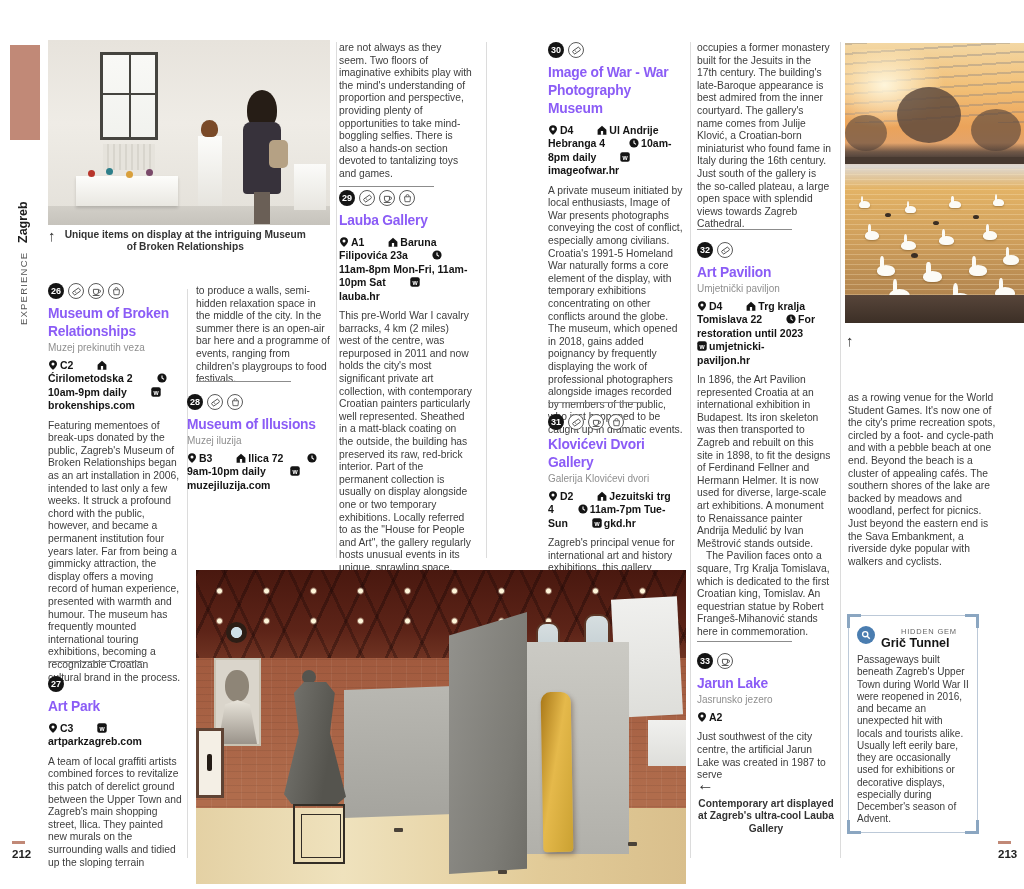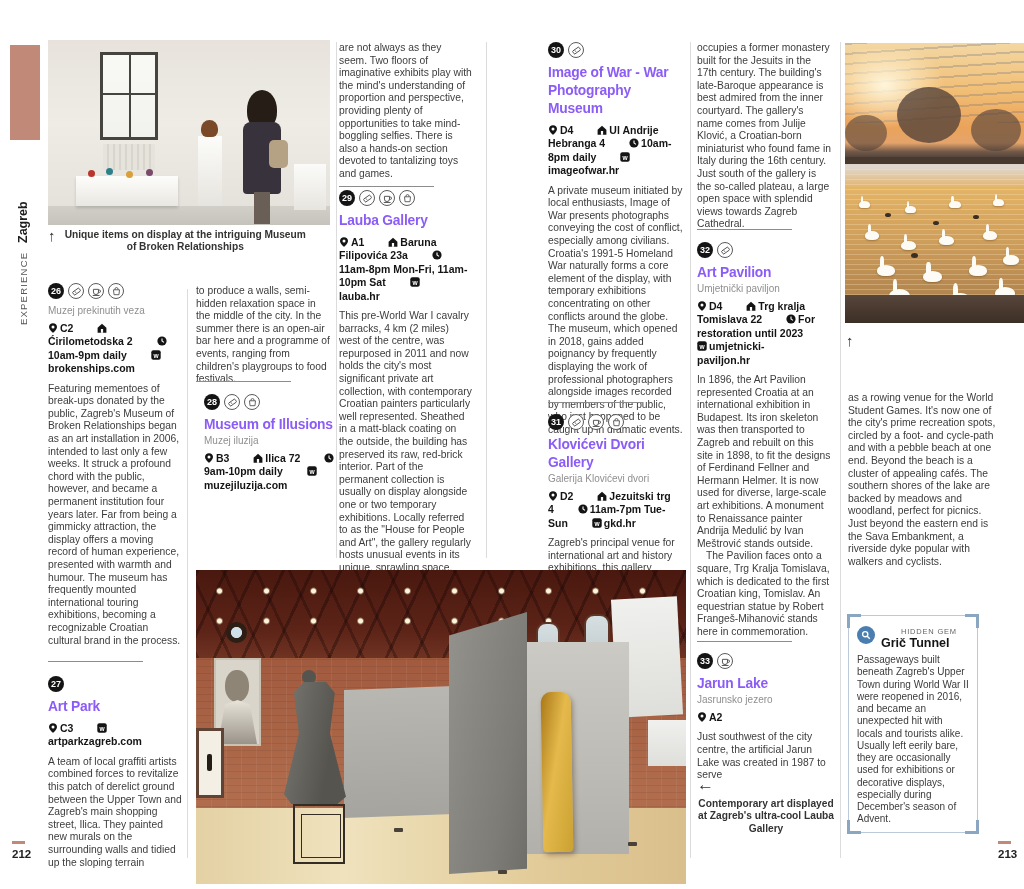--- a/index.html
+++ b/index.html
@@ -205,20 +205,21 @@
           <svg viewBox="0 0 10 10">
             <use href="#ic-cafe"></use>
           </svg>
         </span>
       <span class="cicon">
           <svg viewBox="0 0 11 11">
             <use href="#ic-shop"></use>
           </svg>
         </span>
     </div>
+    <h3 class="entry-title">Museum of Broken Relationships</h3>
     <p class="entry-sub">Muzej prekinutih veza</p>
     <p class="info">
       <span class="seg"><span class="ii"><svg viewBox="0 0 10 10">
               <use href="#ic-pin"></use>
             </svg></span><span>C2</span></span>
       <span class="seg"><span class="ii"><svg viewBox="0 0 10 10">
               <use href="#ic-house"></use>
             </svg></span><span>Ćirilometodska 2</span></span>
       <span class="seg"><span class="ii"><svg viewBox="0 0 10 10">
               <use href="#ic-clock"></use>
@@ -245,21 +246,21 @@
               <use href="#ic-web"></use>
             </svg></span><span>artparkzagreb.com</span></span>
     </p>
     <p class="body-text">A team of local graffiti artists combined forces to revitalize this patch of derelict ground between the Upper Town and Zagreb's main shopping street, Ilica. They painted new murals on the surrounding walls and tidied up the sloping terrain</p>
   </section>
 
   <p class="body-text" style="position:absolute;left:196px;top:285px;width:134px">to produce a walls, semi-hidden relaxation space in the middle of the city. In the summer there is an open-air bar here and a programme of events, ranging from children's playgroups to food festivals.</p>
 
   <div class="divider" style="left:196px;top:381px"></div>
 
-  <section class="entry" style="left:204px;top:394px;width:134px">
+  <section class="entry" style="left:187px;top:394px;width:134px">
     <div class="badge-row">
       <span class="badge">28</span>
       <span class="cicon">
           <svg viewBox="0 0 11 11">
             <use href="#ic-ticket"></use>
           </svg>
         </span>
       <span class="cicon">
           <svg viewBox="0 0 11 11">
             <use href="#ic-shop"></use>

